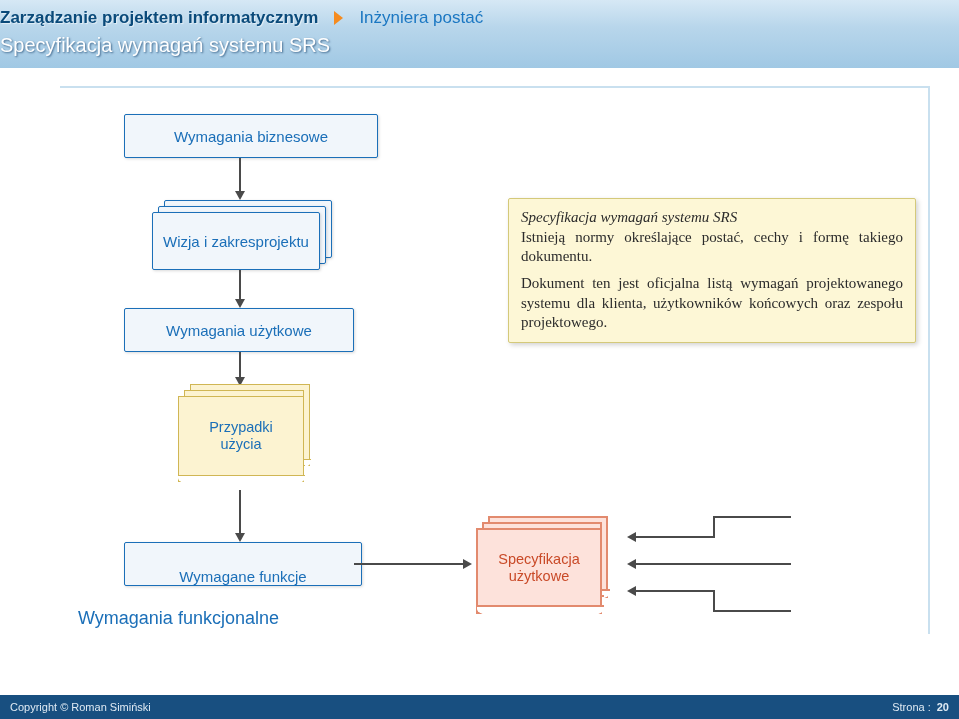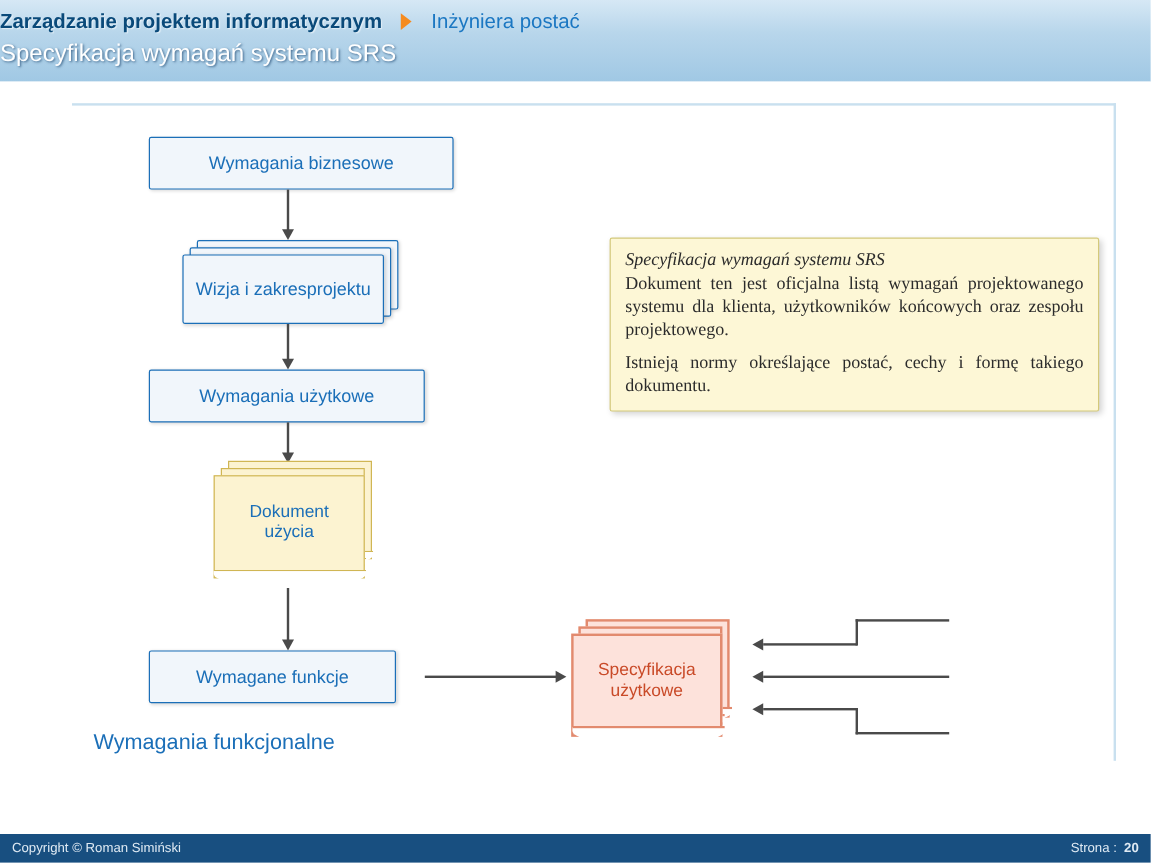--- a/index.html
+++ b/index.html
@@ -213,29 +213,29 @@
   </div>
 
   <div class="arrowline" style="left:239px; top:284px; width:1.5px; height:26px;"></div>
   <div class="arrowhead-down" style="left:234.5px; top:309px;"></div>
 
   <div class="doc-stack" style="left:178px; top:316px;">
     <div class="doc" style="left:12px; top:0;"></div>
     <div class="doc" style="left:6px; top:6px;"></div>
     <div class="doc doc-front" style="left:0; top:12px;">
       <div class="doc-label doc-blue-text">
-        <span>Dokument</span><br><span>użycia</span>
+        <span>Przypadki</span><br><span>użycia</span>
       </div>
     </div>
   </div>
 
   <div class="arrowline" style="left:239px; top:418px; width:1.5px; height:48px;"></div>
   <div class="arrowhead-down" style="left:234.5px; top:465px;"></div>
 
-  <div class="block blue-box" style="left:124px; top:474px; width:206px; height:44px;">
+  <div class="block blue-box" style="left:124px; top:474px; width:238px; height:44px;align-items:flex-end;">
     <span>Wymagane funkcje</span>
   </div>
 
   <div class="arrowline" style="left:354px; top:495px; width:110px; height:1.5px;"></div>
   <div class="arrowhead-right" style="left:463px; top:491px;"></div>
 
   <div class="doc-stack" style="left:476px; top:448px;">
     <div class="doc doc-red" style="left:12px; top:0;"></div>
     <div class="doc doc-red" style="left:6px; top:6px;"></div>
     <div class="doc doc-red doc-front" style="left:0; top:12px;">
@@ -253,22 +253,22 @@
   <div class="arrowline" style="left:636px; top:495px; width:155px; height:1.5px;"></div>
   <div class="arrowhead-left" style="left:627px; top:490.5px;"></div>
 
   <div class="arrowline" style="left:636px; top:522px; width:78px; height:1.5px;"></div>
   <div class="arrowline" style="left:713px; top:522px; width:1.5px; height:22px;"></div>
   <div class="arrowline" style="left:713px; top:542px; width:78px; height:1.5px;"></div>
   <div class="arrowhead-left" style="left:627px; top:517.5px;"></div>
 
   <div class="note">
     <div class="note-title"><i>Specyfikacja wymagań systemu SRS</i></div>
+    <p>Istnieją normy określające postać, cechy i formę takiego dokumentu.</p>
     <p>Dokument ten jest oficjalna listą wymagań projektowanego systemu dla klienta, użytkowników końcowych oraz zespołu projektowego.</p>
-    <p>Istnieją normy określające postać, cechy i formę takiego dokumentu.</p>
   </div>
 
   <div class="section-label" style="left:78px; top:540px;">Wymagania funkcjonalne</div>
 </div>
 
 <div class="footer">
   <span>Copyright © Roman Simiński</span>
   <span class="pagepart">
     <span>Strona :</span>
     <b>20</b>

